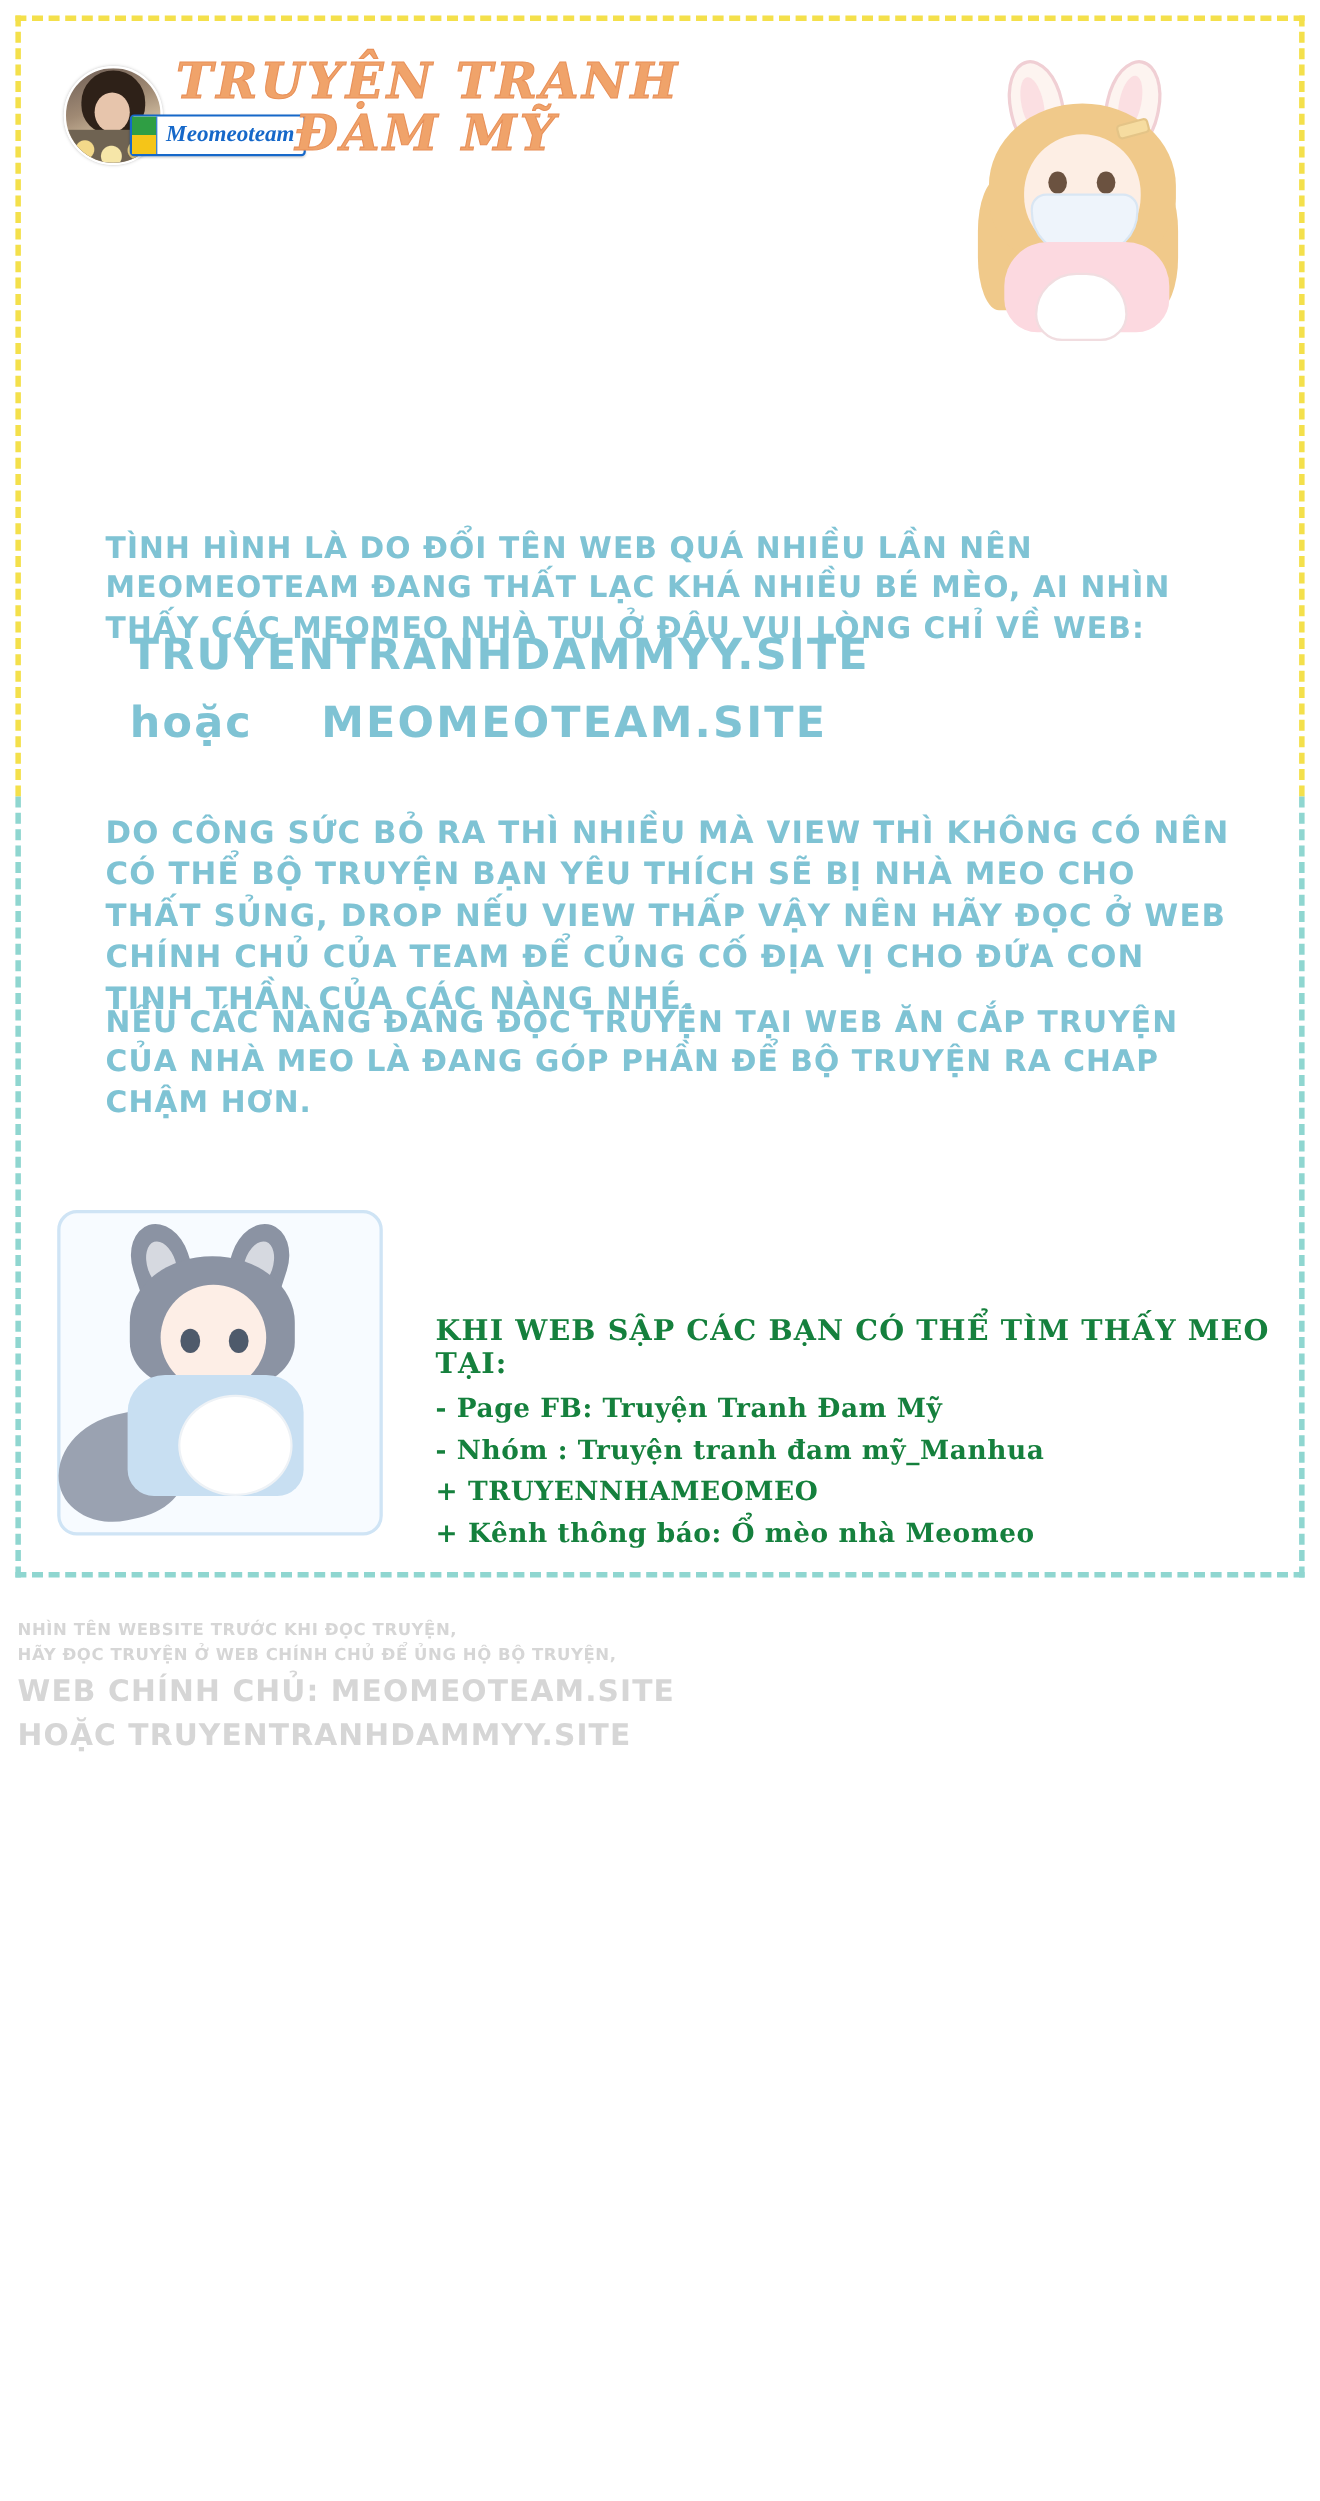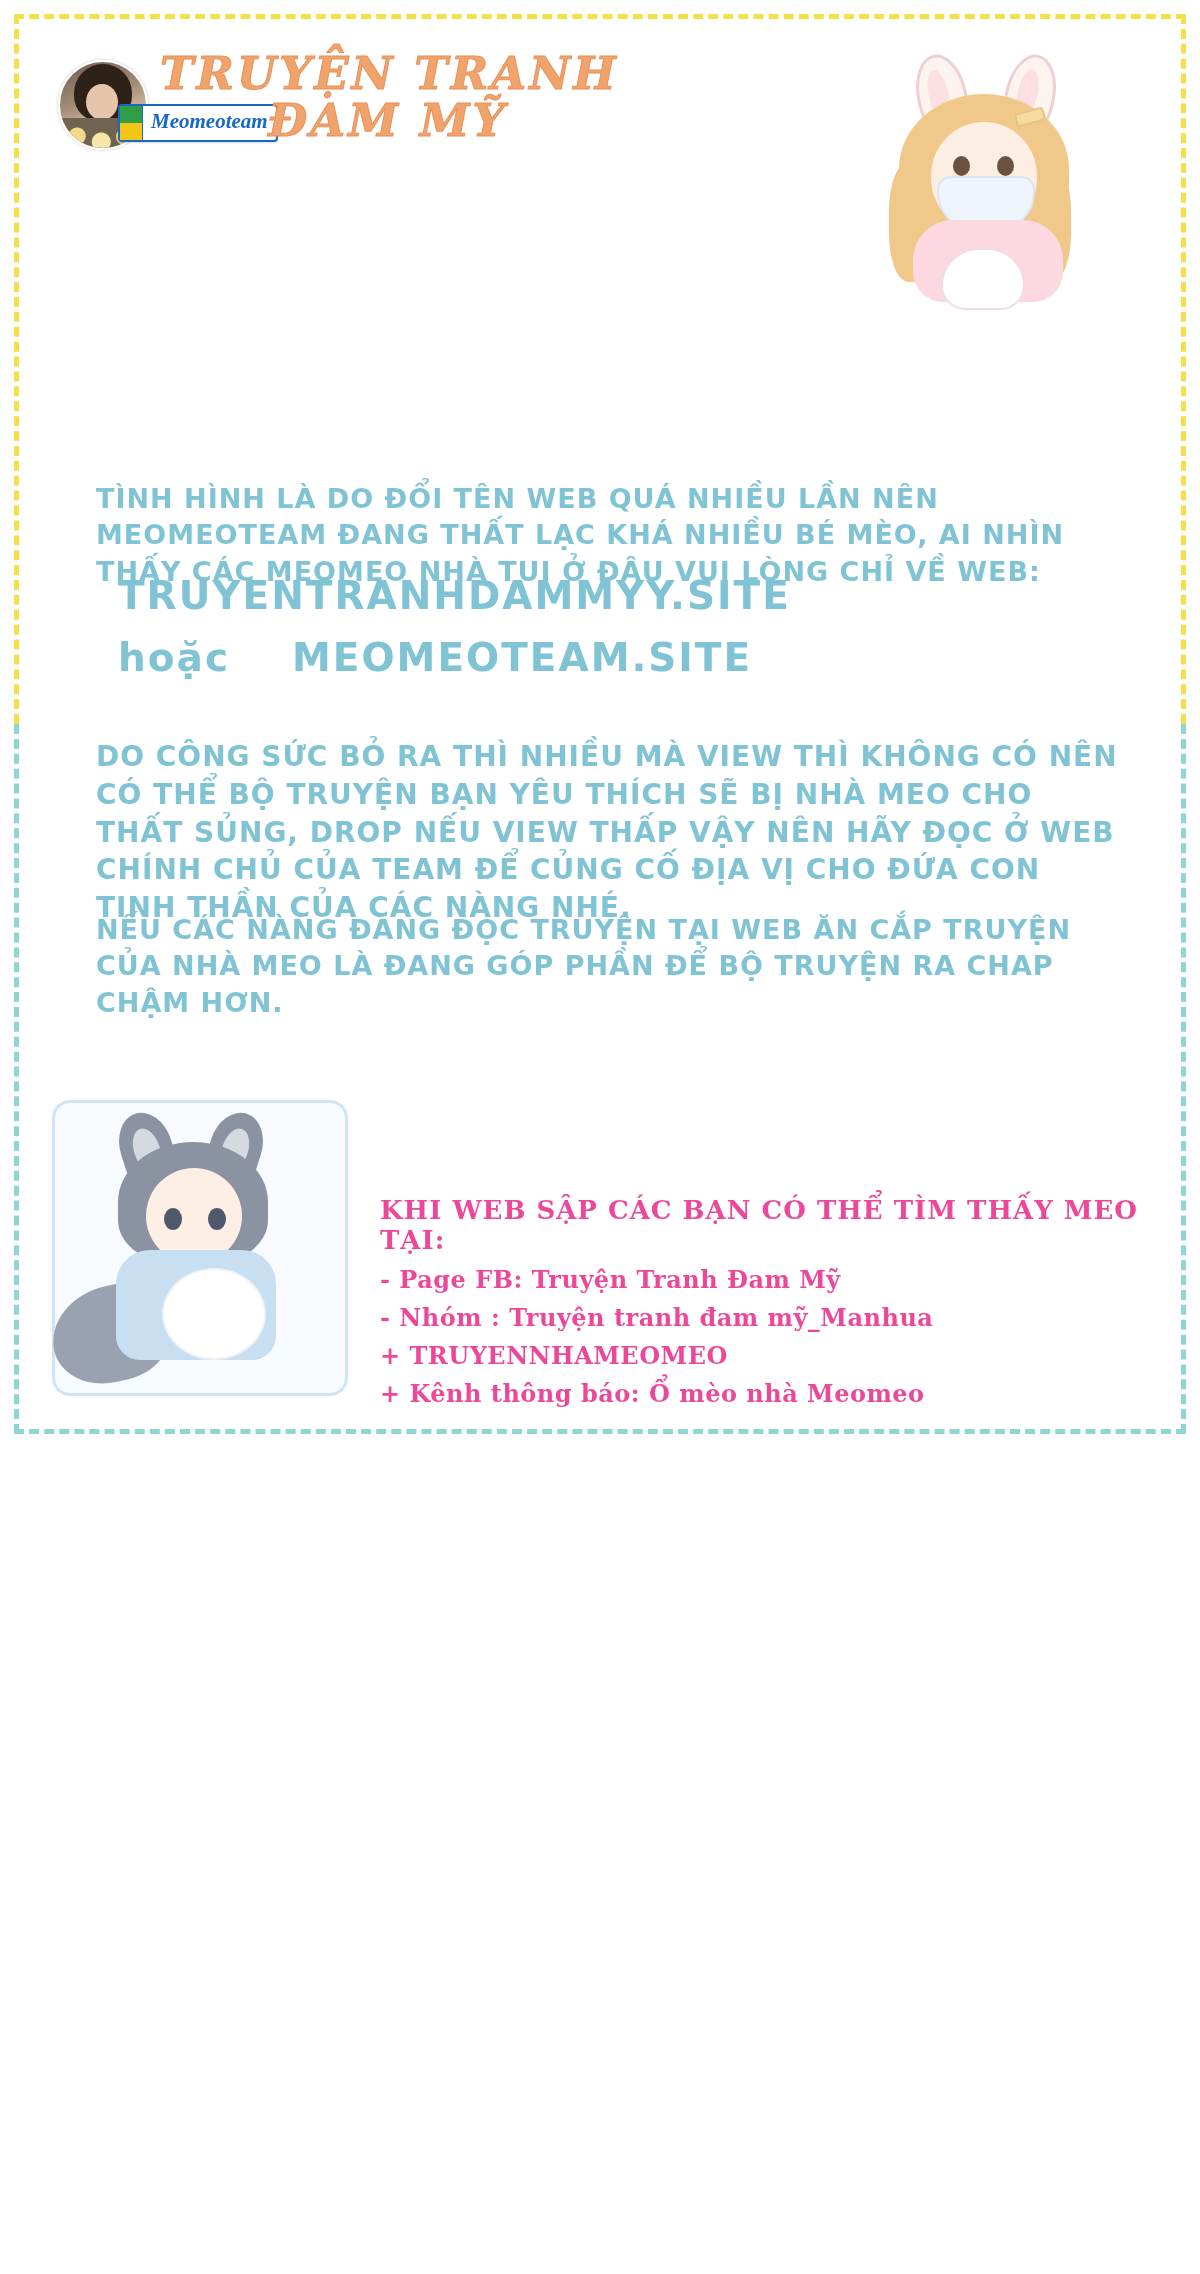--- a/index.html
+++ b/index.html
@@ -382,24 +382,24 @@
     left: 10px; top: 196px;
     width: 118px; height: 96px;
     background: #9aa2b1;
     border-radius: 60% 40% 50% 50%;
     transform: rotate(-12deg);
   }
 
   
   .contact {
     position: absolute;
-    left: 380px;
+    left: 396px;
     top: 1195px;
     width: 760px;
-    color: #ec4899;
+    color: #15803d;
     font-family: "DejaVu Serif", serif;
     font-weight: bold;
   }
   .contact .heading {
     font-size: 26px;
     letter-spacing: 1px;
     margin-bottom: 10px;
   }
   .contact .line {
     font-size: 24px;
@@ -511,14 +511,20 @@
   </div>
 
   <div class="contact">
     <div class="heading">KHI WEB SẬP CÁC BẠN CÓ THỂ TÌM THẤY MEO TẠI:</div>
     <div class="line">- Page FB: Truyện Tranh Đam Mỹ</div>
     <div class="line">- Nhóm : Truyện tranh đam mỹ_Manhua</div>
     <div class="line">+ TRUYENNHAMEOMEO</div>
     <div class="line">+ Kênh thông báo: Ổ mèo nhà Meomeo</div>
   </div>
 
+  <div class="footer">
+    <div class="small">NHÌN TÊN WEBSITE TRƯỚC KHI ĐỌC TRUYỆN,</div>
+    <div class="small">HÃY ĐỌC TRUYỆN Ở WEB CHÍNH CHỦ ĐỂ ỦNG HỘ BỘ TRUYỆN,</div>
+    <div class="big">WEB CHÍNH CHỦ: MEOMEOTEAM.SITE</div>
+    <div class="big">HOẶC TRUYENTRANHDAMMYY.SITE</div>
+  </div>
 
 </div>
 
 </body></html>

